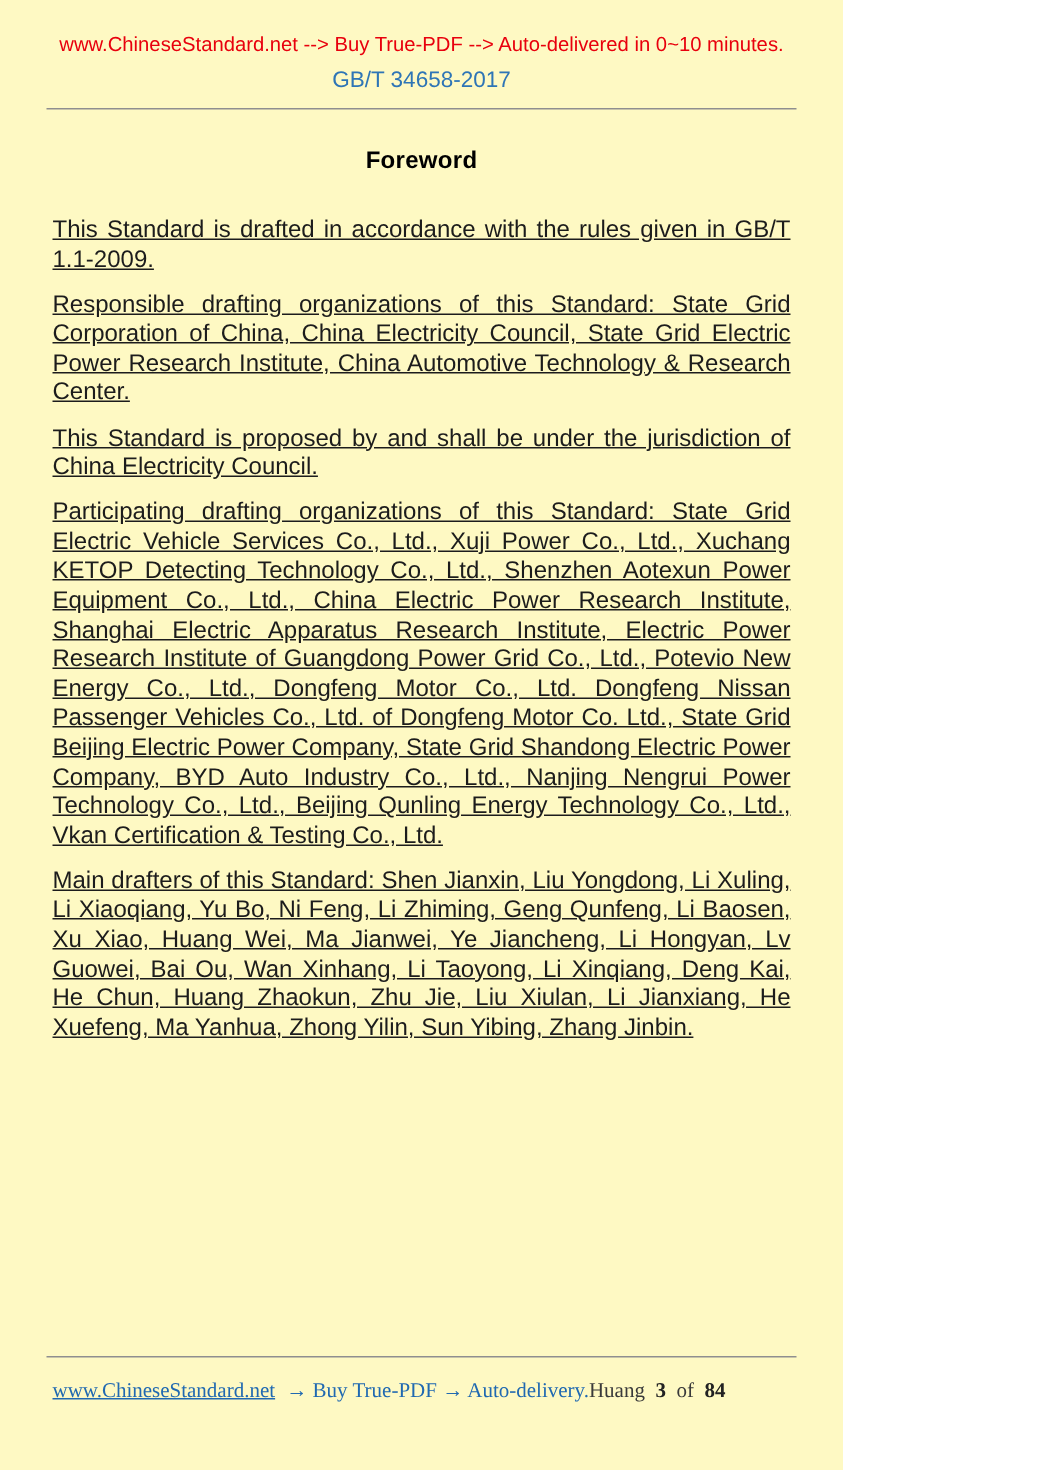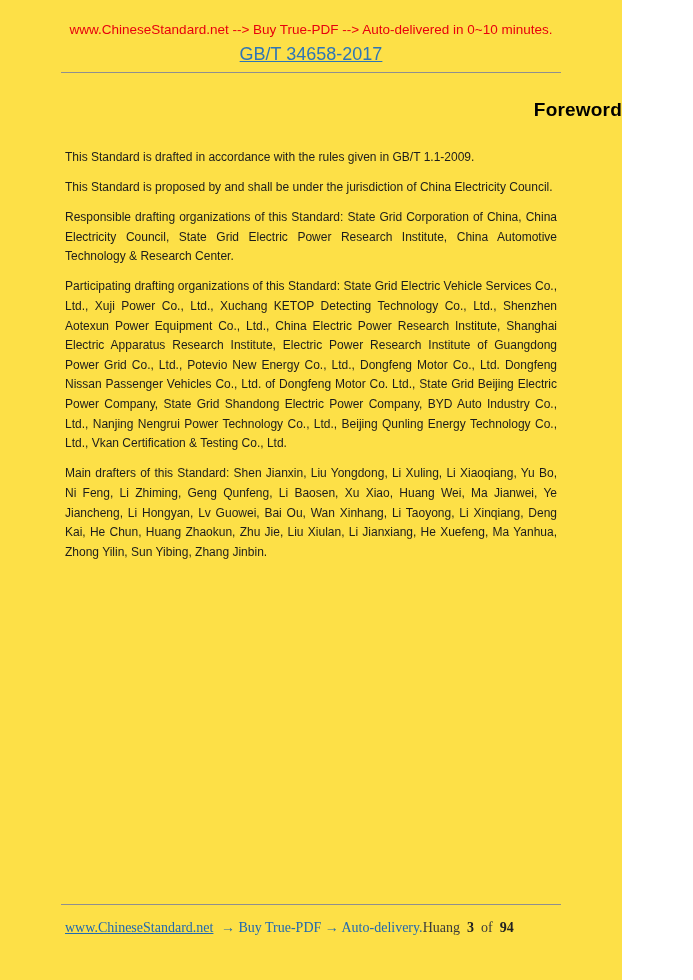--- a/index.html
+++ b/index.html
@@ -5,62 +5,62 @@
   * { box-sizing: border-box; }
   html, body { margin: 0; padding: 0; background: #ffffff; }
   body {
     width: 693px; height: 980px;
     font-family: "Liberation Sans", sans-serif;
     color: #1a1a1a;
     position: relative;
     overflow: hidden;
   }
   .page {
-    width: 622px; height: 980px;
-    background: #fde047;
+    width: 562px; height: 980px;
+    background: #fef9c3;
     position: relative;
   }
   
   .header { text-align: center; padding-top: 21px; }
   .promo {
     color: #e8000d;
     font-size: 13.5px;
     line-height: 18px;
   }
   .std-number {
     color: #2e75b6;
-    font-size: 18px;
+    font-size: 15px;
     line-height: 16px;
     margin-top: 7px;
-    text-decoration: underline;
   }
   .rule {
     width: 500px;
     margin: 10px auto 0 auto;
     border: none;
     border-top: 1px solid #8f8f8f;
     height: 0;
   }
   
   .doc-title {
-    text-align: right;
-    font-size: 19px;
+    text-align: center;
+    font-size: 16px;
     font-weight: bold;
     color: #000000;
     margin-top: 26px;
     letter-spacing: 0.2px;
   }
   
   .content {
     width: 492px;
     margin: 27px auto 16px auto;
-    font-size: 12px;
+    font-size: 16px;
     line-height: 19.6px;
     text-align: justify;
     color: #1c1c1c;
+    text-decoration: underline;
   }
   .content p { margin: 0 0 10.5px 0; }
   
   .footer {
     position: absolute;
     left: 0; right: 0;
     bottom: 44px;
   }
   .footer .rule { margin-bottom: 14px; }
   .footer-row {
@@ -92,35 +92,35 @@
   <div class="header">
     <div class="promo">www.ChineseStandard.net --&gt; Buy True-PDF --&gt; Auto-delivered in 0~10 minutes.</div>
     <div class="std-number">GB/T 34658-2017</div>
     <hr class="rule">
   </div>
 
   <h1 class="doc-title">Foreword</h1>
 
   <div class="content">
     <p>This Standard is drafted in accordance with the rules given in GB/T 1.1-2009.</p>
+    <p>Responsible drafting organizations of this Standard: State Grid Corporation of China, China Electricity Council, State Grid Electric Power Research Institute, China Automotive Technology &amp; Research Center.</p>
     <p>This Standard is proposed by and shall be under the jurisdiction of China Electricity Council.</p>
-    <p>Responsible drafting organizations of this Standard: State Grid Corporation of China, China Electricity Council, State Grid Electric Power Research Institute, China Automotive Technology &amp; Research Center.</p>
     <p>Participating drafting organizations of this Standard: State Grid Electric Vehicle Services Co., Ltd., Xuji Power Co., Ltd., Xuchang KETOP Detecting Technology Co., Ltd., Shenzhen Aotexun Power Equipment Co., Ltd., China Electric Power Research Institute, Shanghai Electric Apparatus Research Institute, Electric Power Research Institute of Guangdong Power Grid Co., Ltd., Potevio New Energy Co., Ltd., Dongfeng Motor Co., Ltd. Dongfeng Nissan Passenger Vehicles Co., Ltd. of Dongfeng Motor Co. Ltd., State Grid Beijing Electric Power Company, State Grid Shandong Electric Power Company, BYD Auto Industry Co., Ltd., Nanjing Nengrui Power Technology Co., Ltd., Beijing Qunling Energy Technology Co., Ltd., Vkan Certification &amp; Testing Co., Ltd.</p>
     <p>Main drafters of this Standard: Shen Jianxin, Liu Yongdong, Li Xuling, Li Xiaoqiang, Yu Bo, Ni Feng, Li Zhiming, Geng Qunfeng, Li Baosen, Xu Xiao, Huang Wei, Ma Jianwei, Ye Jiancheng, Li Hongyan, Lv Guowei, Bai Ou, Wan Xinhang, Li Taoyong, Li Xinqiang, Deng Kai, He Chun, Huang Zhaokun, Zhu Jie, Liu Xiulan, Li Jianxiang, He Xuefeng, Ma Yanhua, Zhong Yilin, Sun Yibing, Zhang Jinbin.</p>
   </div>
 
   <div class="footer">
     <hr class="rule">
     <div class="footer-row">
       <div class="footer-left">
         <span class="site-link">www.ChineseStandard.net</span>
         <span class="promo-rest">→ Buy True-PDF → Auto-delivery.</span>
       </div>
       <div class="page-indicator">
         <span>Huang</span>
         <span class="num">3</span>
         <span>of</span>
-        <span class="num">94</span>
+        <span class="num">84</span>
       </div>
     </div>
   </div>
 
 </div>
 
 </body></html>

